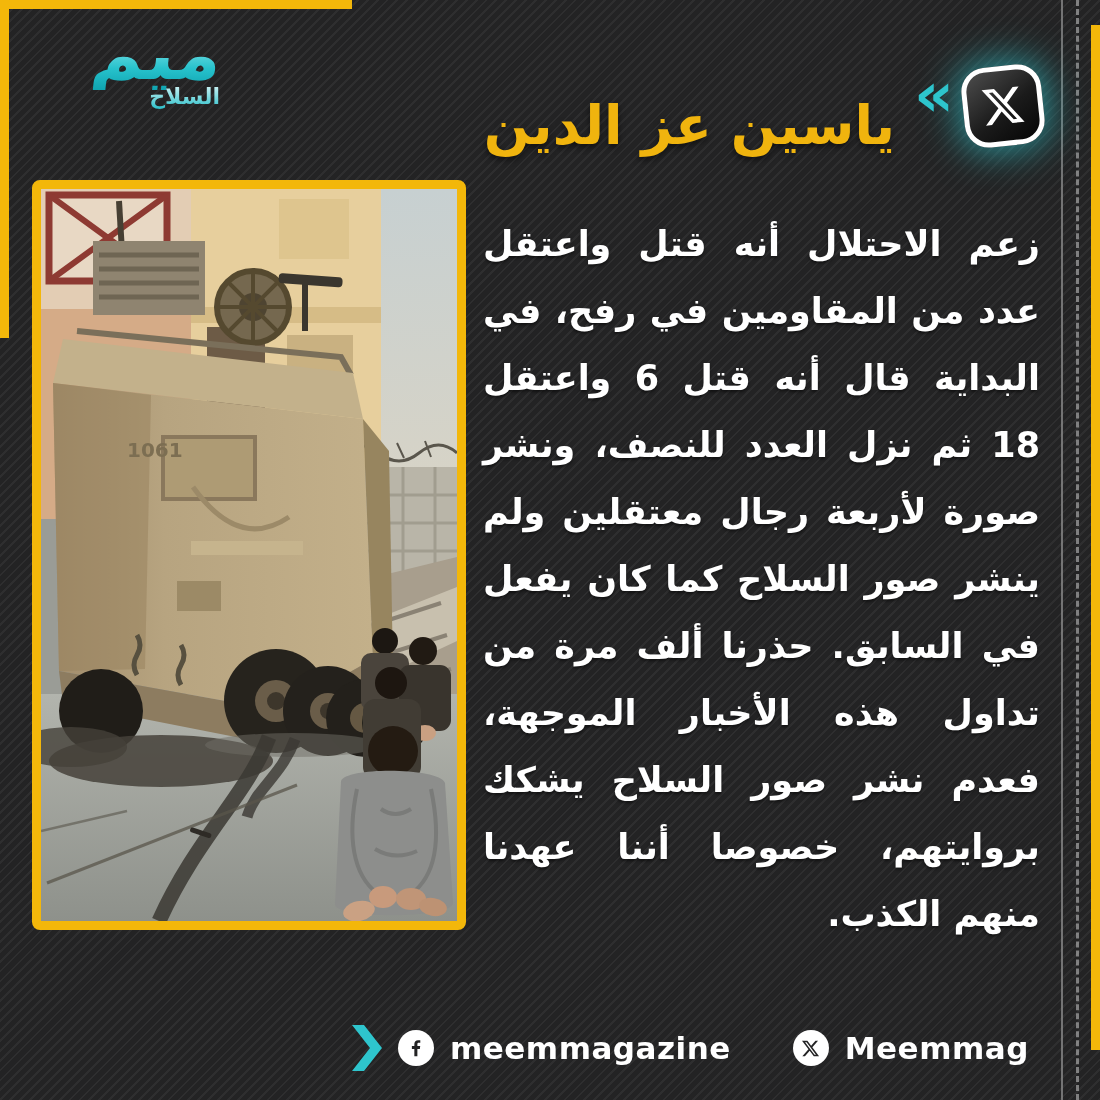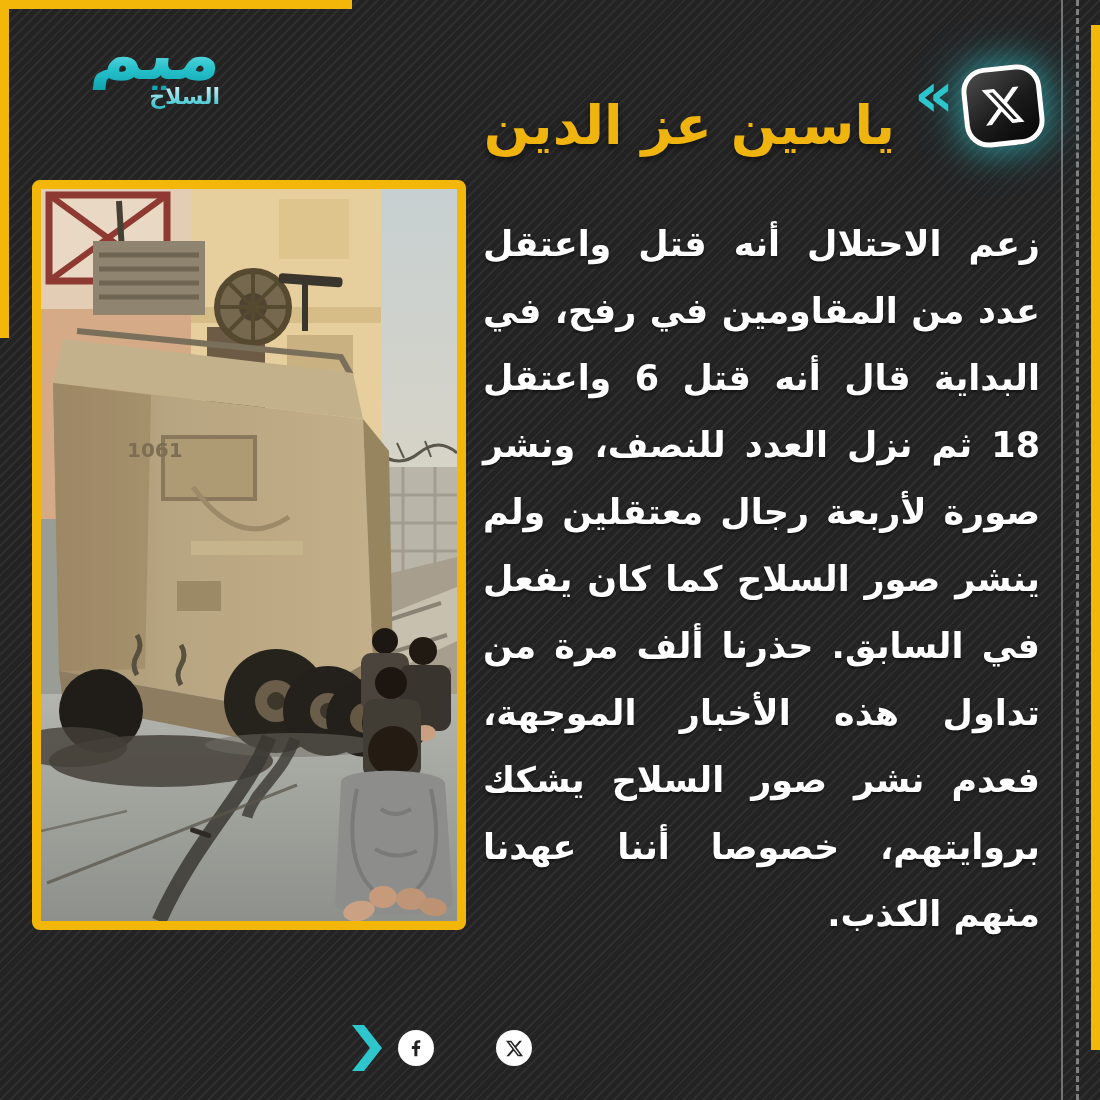--- a/index.html
+++ b/index.html
@@ -207,19 +207,21 @@
 
 <div class="footer">
   <svg width="30" height="46" viewBox="0 0 30 46">
     <polygon points="0,0 12,0 30,23 12,46 0,46 18,23" fill="#2ec5cd"></polygon>
   </svg>
   <span class="soc-circle">
     <svg width="22" height="22" viewBox="0 0 24 24">
       <path fill="#232324" d="M13.5 21v-8h2.7l.4-3.1h-3.1V7.9c0-.9.25-1.5 1.55-1.5h1.65V3.6c-.3-.04-1.3-.12-2.45-.12-2.4 0-4.05 1.47-4.05 4.17v2.25H7.5V13h2.7v8z"></path>
     </svg>
   </span>
+  <span class="handle">meemmagazine</span>
   <span class="gap"></span>
   <span class="soc-circle">
     <svg width="19" height="19" viewBox="0 0 24 24">
       <path fill="#232324" d="M18.244 2.25h3.308l-7.227 8.26 8.502 11.24H16.17l-5.214-6.817L4.99 21.75H1.68l7.73-8.835L1.254 2.25H8.08l4.713 6.231zm-1.161 17.52h1.833L7.084 4.126H5.117z"></path>
     </svg>
   </span>
+  <span class="handle">Meemmag</span>
 </div>
 
 </body></html>

